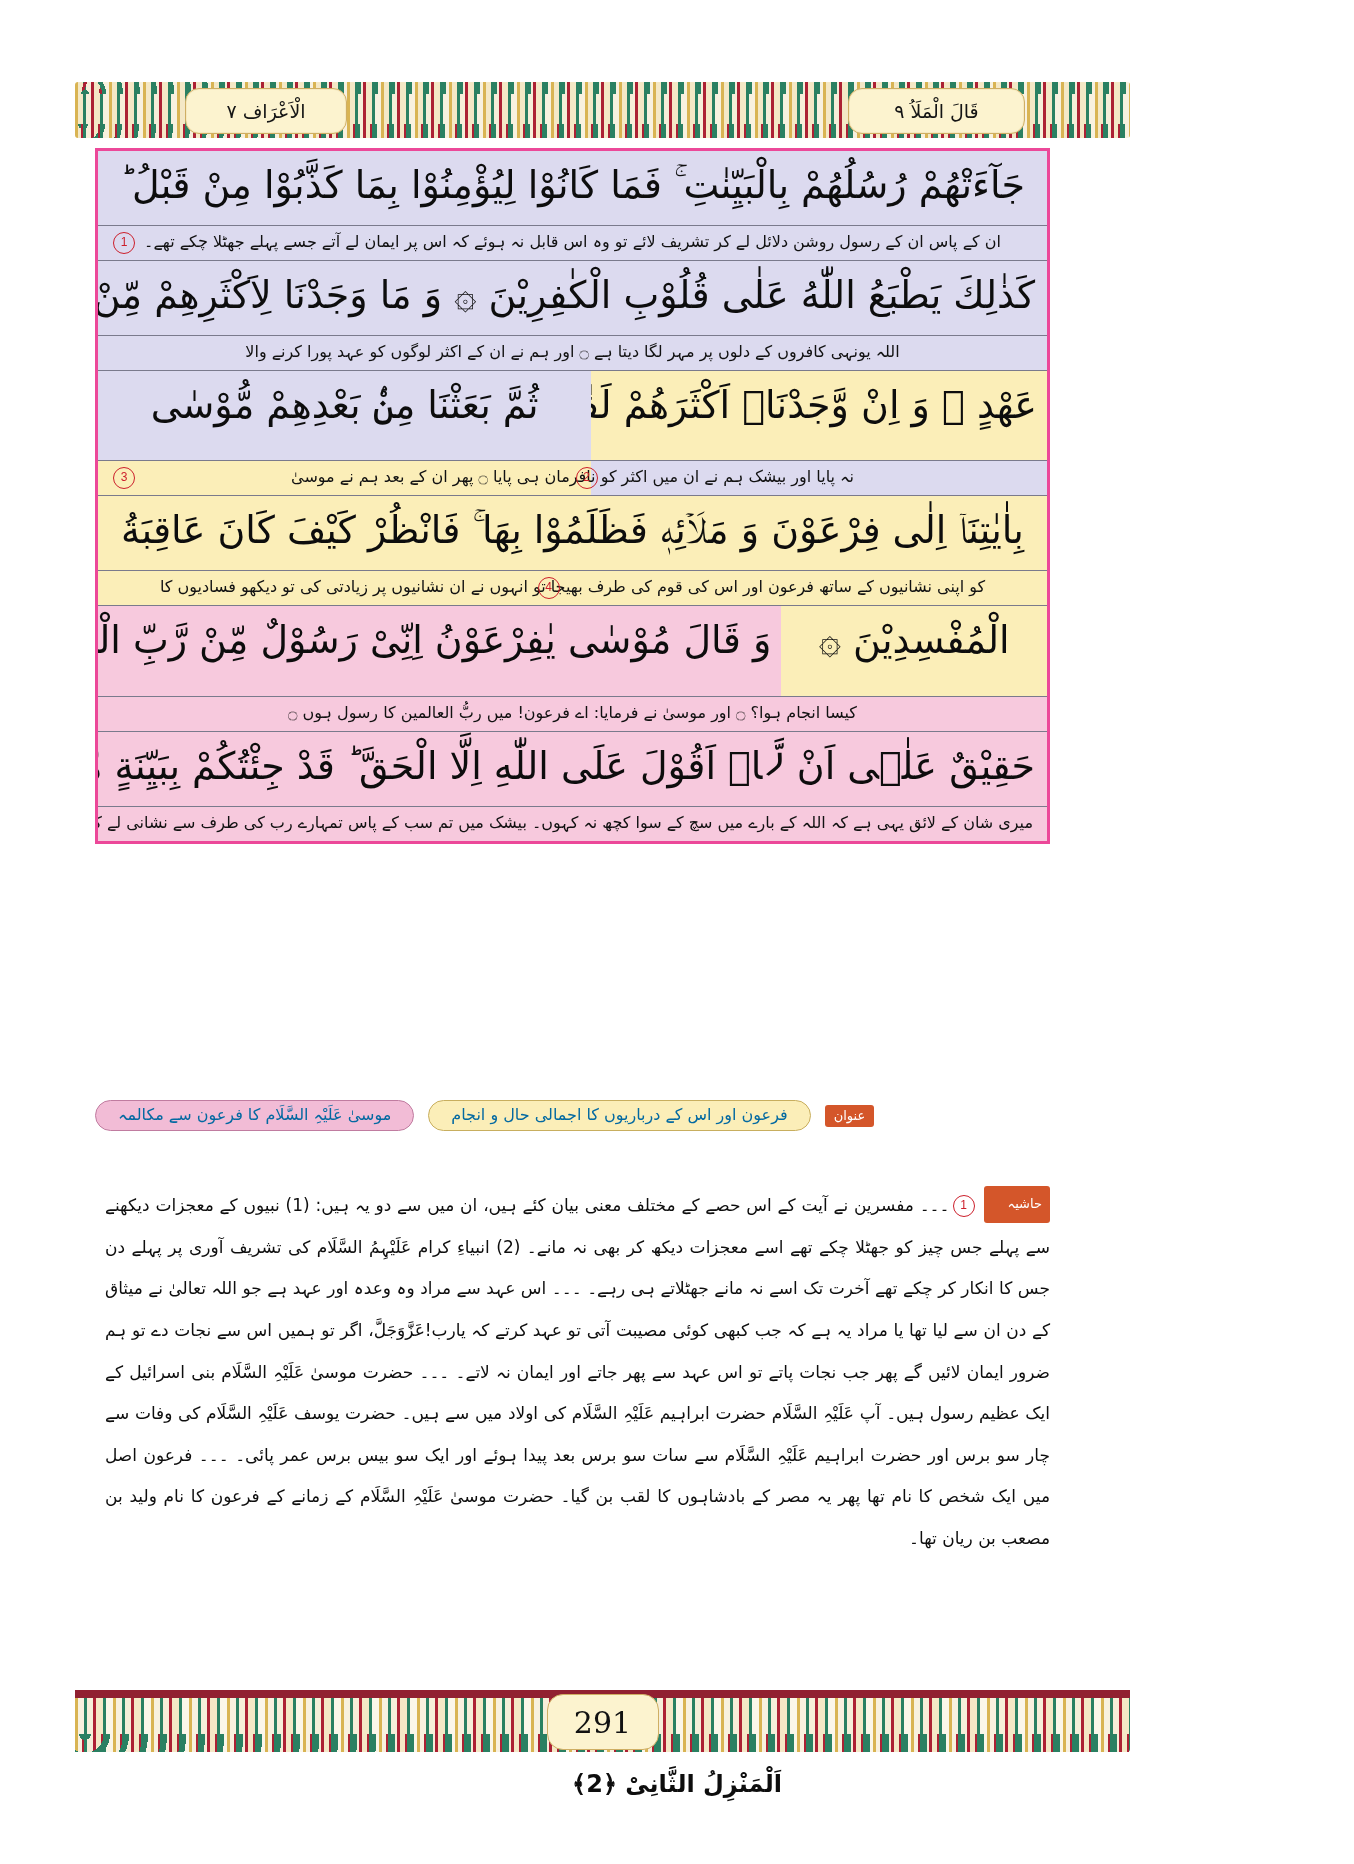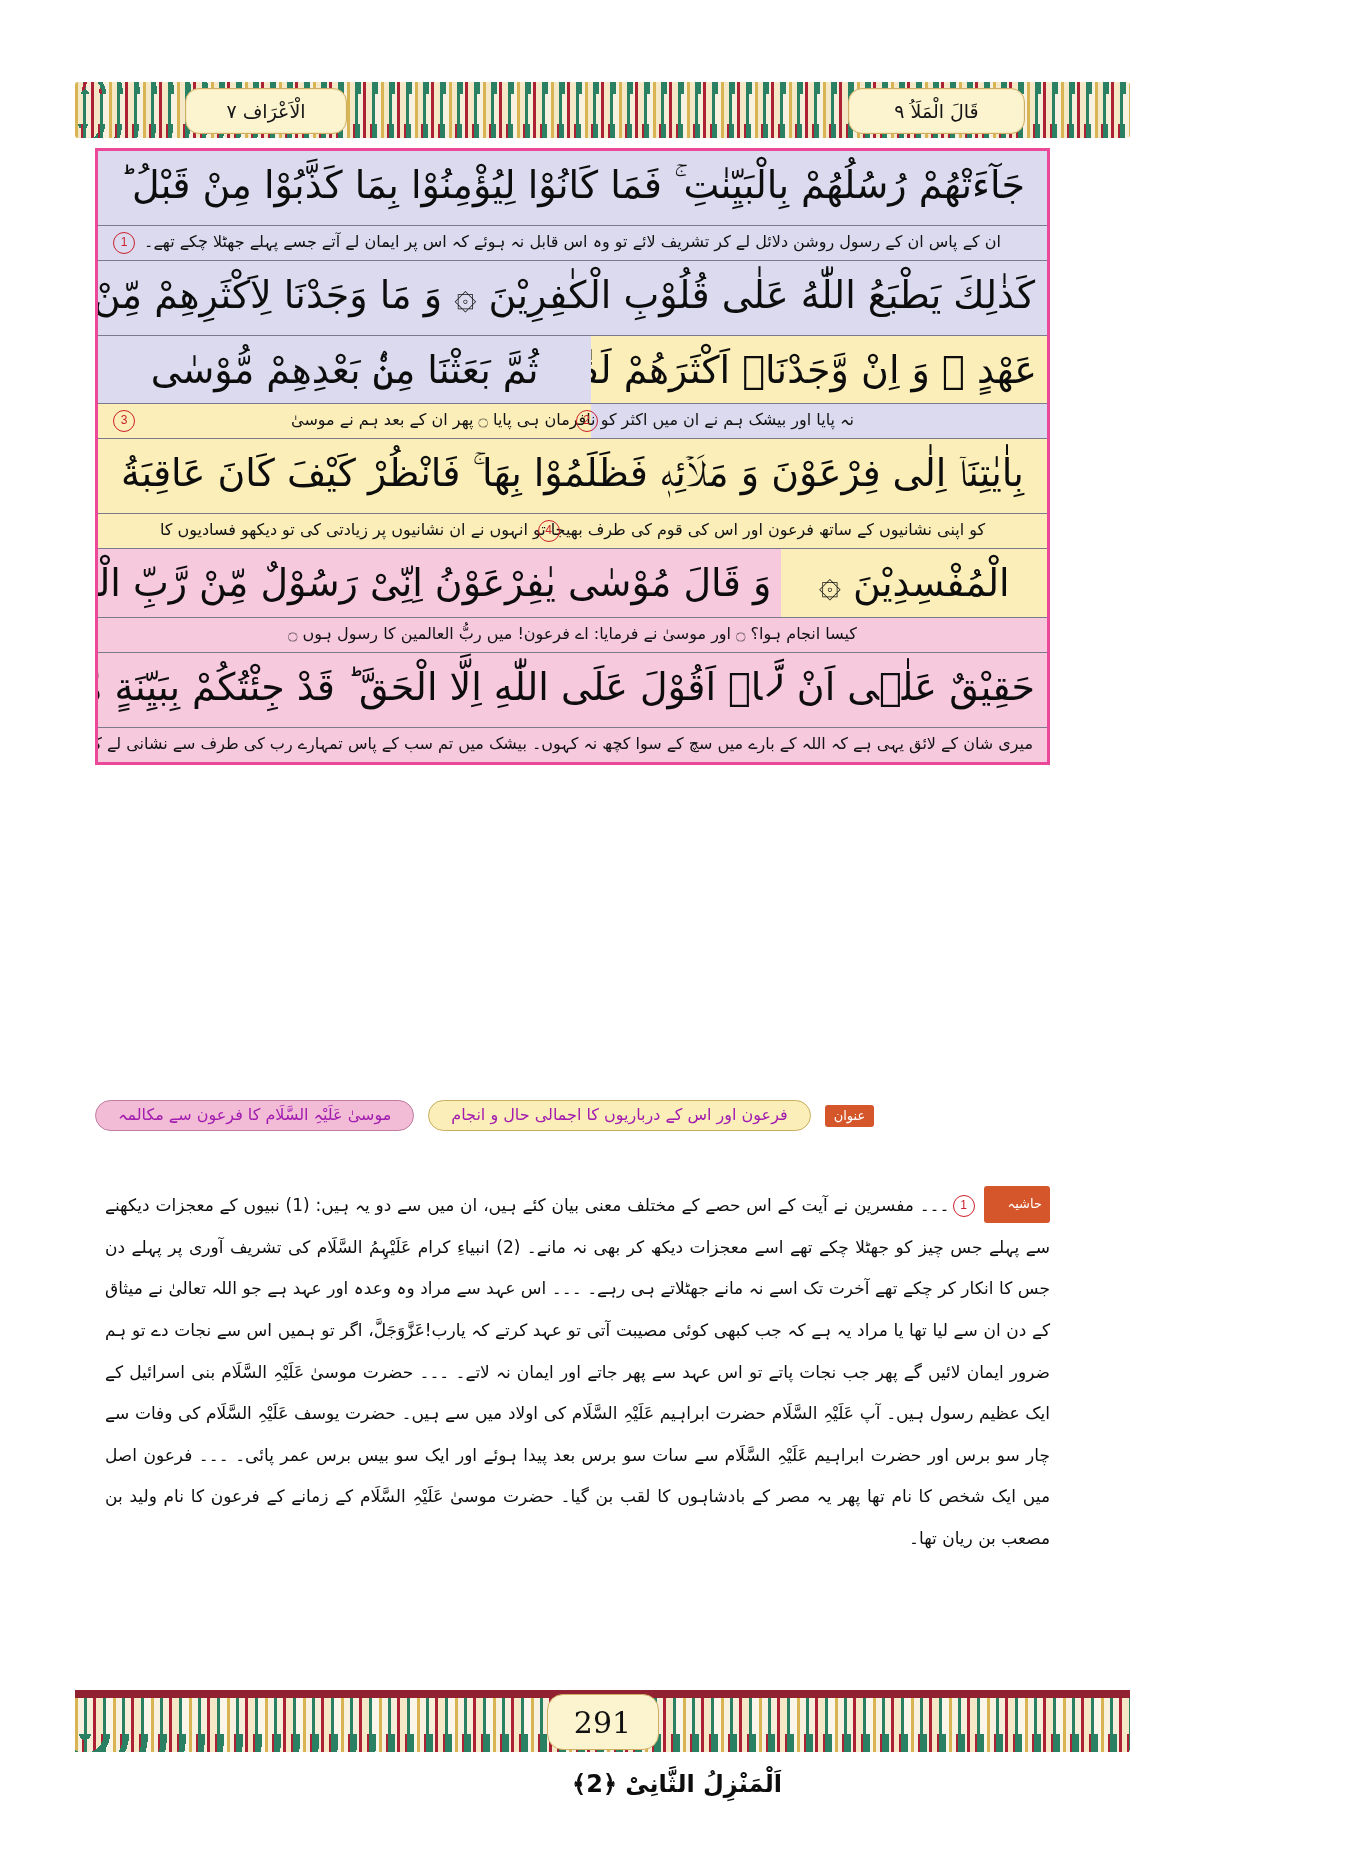--- a/index.html
+++ b/index.html
@@ -107,21 +107,21 @@
     border-top:1px solid #7a7a8c;
     position:relative;
   }
   .bg-lav{background:#dcdaef;}
   .bg-cream{background:#fbeeb8;}
   .bg-pink{background:#f7c9dd;}
 
   
   .split{display:flex;}
   .split > div{padding:6px 10px 10px 10px;box-sizing:border-box;}
-  .split .arabic{padding:6px 10px 4px 10px;white-space:nowrap;}
+  .split .arabic{padding:6px 10px 26px 10px;white-space:nowrap;}
 
   .ft-marker{
     display:inline-block;
     width:20px;height:20px;
     border:1.6px solid #cc1f2b;
     border-radius:50%;
     color:#cc1f2b;
     font-family:"Liberation Sans", sans-serif;
     font-size:12px;
     line-height:18px;
@@ -152,21 +152,21 @@
     white-space:nowrap;
   }
   .pill{
     border:1.5px solid #9b7e8c;
     border-radius:16px;
     padding:4px 22px 6px 22px;
     font-family:"DejaVu Sans", sans-serif;
     font-size:16px;
     direction:rtl;
     white-space:nowrap;
-    color:#a21caf;
+    color:#0369a1;
   }
   .pill-yellow{background:#fbeeb8;border-color:#c8ae5e;}
   .pill-pink{background:#f2bcd6;border-color:#c07ca0;}
 
   
   .footnote{
     position:absolute;
     left:105px;top:1185px;width:945px;
     direction:rtl;
     text-align:justify;
@@ -259,20 +259,23 @@
     <div class="row">
       <div class="arabic bg-lav">جَآءَتْهُمْ رُسُلُهُمْ بِالْبَيِّنٰتِ ۚ فَمَا كَانُوْا لِيُؤْمِنُوْا بِمَا كَذَّبُوْا مِنْ قَبْلُ ؕ</div>
       <div class="urdu bg-lav">
         <span class="ft-marker ft-marker-abs" style="left:12px;">1</span>
         <span>ان کے پاس ان کے رسول روشن دلائل لے کر تشریف لائے تو وہ اس قابل نہ ہوئے کہ اس پر ایمان لے آتے جسے پہلے جھٹلا چکے تھے۔</span>
       </div>
     </div>
 
     <div class="row">
       <div class="arabic bg-lav">كَذٰلِكَ يَطْبَعُ اللّٰهُ عَلٰى قُلُوْبِ الْكٰفِرِيْنَ ۞ وَ مَا وَجَدْنَا لِاَكْثَرِهِمْ مِّنْ</div>
+      <div class="urdu bg-lav">
+        <span>اللہ یونہی کافروں کے دلوں پر مہر لگا دیتا ہے ۝ اور ہم نے ان کے اکثر لوگوں کو عہد پورا کرنے والا</span>
+      </div>
     </div>
 
     <div class="row">
       <div class="split">
         <div class="arabic bg-lav" style="flex:1 1 52%;">ثُمَّ بَعَثْنَا مِنْۢ بَعْدِهِمْ مُّوْسٰى</div>
         <div class="arabic bg-cream" style="flex:1 1 48%;">عَهْدٍ ۚ وَ اِنْ وَّجَدْنَاۤ اَكْثَرَهُمْ لَفٰسِقِيْنَ ۞</div>
       </div>
       <div class="urdu" style="background:linear-gradient(90deg,#fbeeb8 0 52%,#dcdaef 52% 100%);">
         <span class="ft-marker ft-marker-abs" style="left:12px;">3</span>
         <span>نہ پایا اور بیشک ہم نے ان میں اکثر کو نافرمان ہی پایا ۝ پھر ان کے بعد ہم نے موسیٰ</span>

